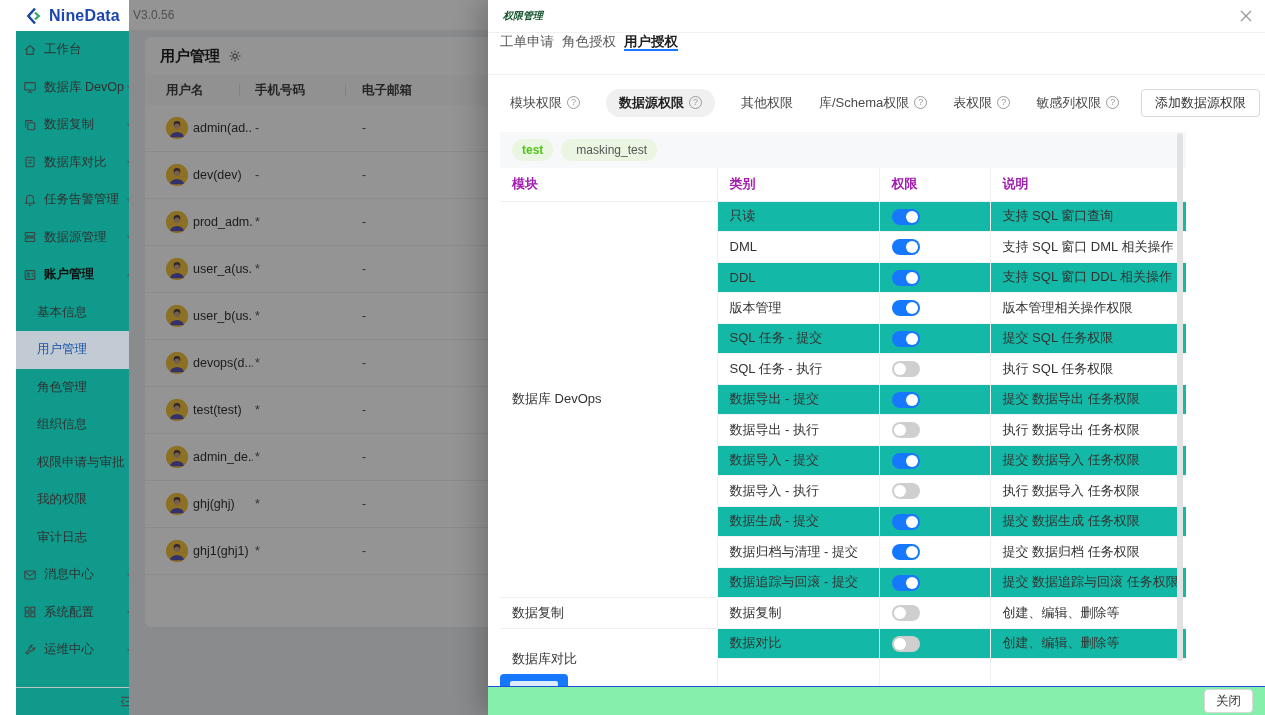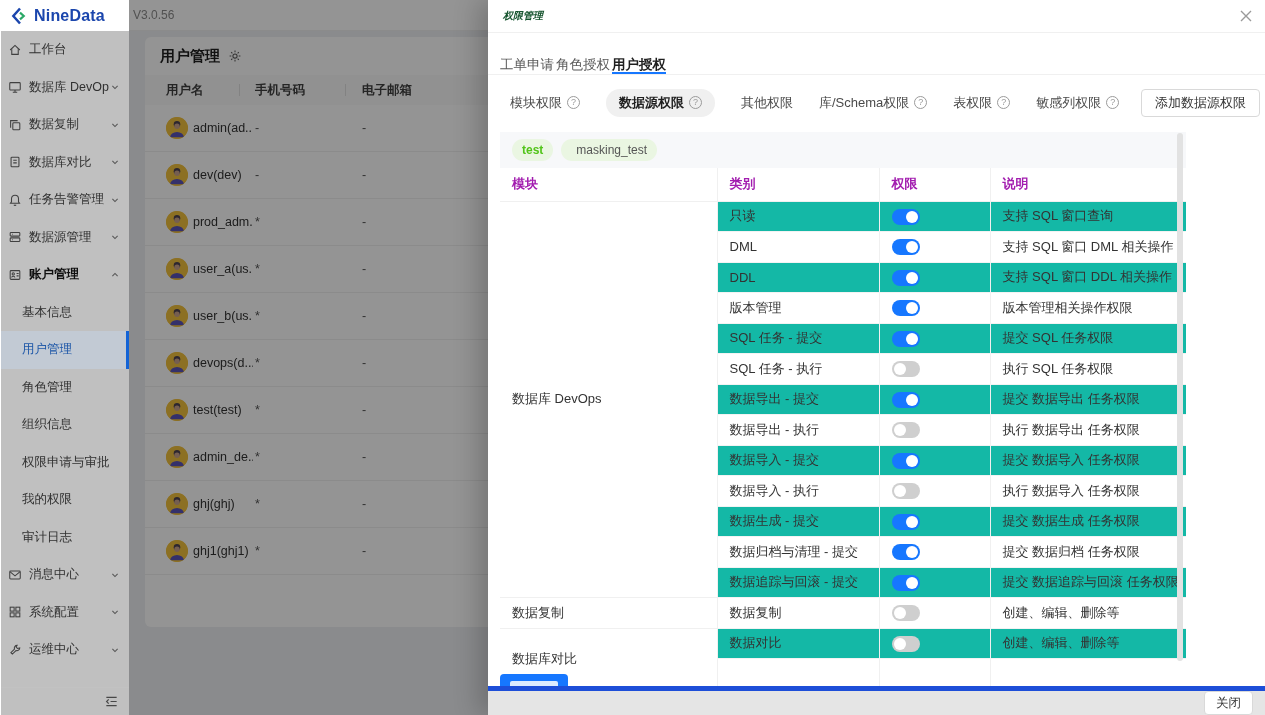--- a/index.html
+++ b/index.html
@@ -1,21 +1,21 @@
 <!DOCTYPE html>
 <html><head>
 <meta charset="utf-8">
 <style>
   * { margin:0; padding:0; box-sizing:border-box; }
   html,body { width:1265px; height:715px; overflow:hidden; }
   body { font-family:"Liberation Sans","DejaVu Sans",sans-serif; font-size:13px; color:#262626; background:#fff; position:relative; }
   svg { display:block; }
 
   
-  .sidebar { position:absolute; left:1px; top:0; width:129px; height:715px; background:#e5e5e5; border-right:1px solid #e8e8e8; z-index:1; }
+  .sidebar { position:absolute; left:16px; top:0; width:129px; height:715px; background:#14b8a6; border-right:1px solid #e8e8e8; z-index:1; }
   .logo-bar { height:31px; display:flex; align-items:center; padding-left:9px; background:#fff; position:relative; z-index:7; }
   .logo-mark { width:20px; height:20px; margin-right:4px; }
   .brand-name { font-size:16px; font-weight:bold; color:#1b46ad; letter-spacing:.2px; }
   .menu { position:absolute; top:31px; left:0; right:0; }
   .mi { height:37.5px; display:flex; align-items:center; padding:0 8px 0 7px; color:#3a3a3a; cursor:pointer; position:relative; }
   .mi .ic { width:14px; height:14px; margin-right:7px; color:#4d4d4d; flex:none; }
   .mi .ml { font-size:12.5px; white-space:nowrap; overflow:hidden; }
   .mi .ch { margin-left:auto; width:12px; height:12px; color:#666; flex:none; }
   .mi.sub { padding-left:21px; }
   .mi.open .ml { font-weight:bold; color:#141414; }
@@ -46,21 +46,21 @@
   .uname { font-size:12.5px; color:#333; white-space:nowrap; }
   .ucell-phone { width:106px; color:#555; font-size:12.5px; padding-left:2px; }
   .ucell-mail { width:130px; color:#555; font-size:12.5px; padding-left:3px; }
   .main-mask { position:absolute; left:129px; top:0; width:359px; height:715px; background:rgba(0,0,0,0.42); z-index:6; }
 
   
   .drawer { position:absolute; left:488px; top:0; width:777px; height:715px; background:#fff; z-index:10; box-shadow:-10px 0 24px rgba(0,0,0,0.2); }
   .d-header { height:33px; border-bottom:1px solid #f0f0f0; display:flex; align-items:center; padding:0 12px 0 15px; }
   .d-title { font-size:10px; font-weight:bold; color:#14532d;font-style:italic; }
   .d-close { margin-left:auto; width:14px; height:14px; color:#9a9a9a; cursor:pointer; }
-  .d-tabs { height:42px; border-bottom:1px solid #f0f0f0; display:flex; align-items:flex-end; padding-left:11px; gap:0; }
+  .d-tabs { height:42px; border-bottom:1px solid #f0f0f0; display:flex; align-items:flex-start; padding-left:11px; gap:6px; }
   .d-tab { display:flex; align-items:center; font-size:13.5px; color:#595959; cursor:pointer; position:relative; padding:0 1px; }
   .d-tab.active { color:#1f1f1f; font-weight:bold; }
   .d-tab.active::after { content:""; position:absolute; left:1px; right:1px; bottom:0; height:2px; background:#1677ff; }
   .d-subtabs { height:55px; display:flex; align-items:center; padding-left:22px; gap:26px; position:relative; }
   .stab { display:flex; align-items:center; gap:5px; color:#4a4a4a; font-size:13px; cursor:pointer; }
   .stab.active { background:#f0f0f0; border-radius:15px; padding:5px 13px; color:#1f1f1f; font-weight:bold; }
   .qicon { width:13px; height:13px; border:1px solid #9b9b9b; border-radius:50%; color:#9b9b9b; font-size:9px; line-height:11px; text-align:center; display:inline-block; font-weight:normal; }
   .add-btn { position:absolute; right:5px; top:14px; height:28px; padding:0 13px; background:#fff; border:1px solid #d9d9d9; border-radius:4px; font-size:13px; color:#333; cursor:pointer; font-family:inherit; }
   .d-body { position:absolute; top:130px; left:0; width:698px; height:556px; overflow:hidden; }
   .tagstrip { position:absolute; left:12px; top:2px; width:753px; height:36px; background:#f7f8fa; display:flex; align-items:center; padding:0 12px; gap:8px; }
@@ -75,21 +75,21 @@
   .ptable td.mod { background:#fff; border-bottom:1px solid #f0f0f0; vertical-align:middle; }
   .ptable td.striped { background:#14b8a6; }
   .ptable tr.last-empty td { border-bottom:1px solid #f0f0f0; }
   .switch { width:28px; height:16px; border-radius:8px; position:relative; display:inline-block; vertical-align:middle; cursor:pointer; }
   .switch .knob { position:absolute; top:2px; width:12px; height:12px; border-radius:50%; background:#fff; }
   .switch.on { background:#1677ff; } .switch.on .knob { right:2px; }
   .switch.off { background:#cfcfcf; } .switch.off .knob { left:2px; }
   .save-sliver { position:absolute; left:12px; top:544px; width:68px; height:22px; background:#1677ff; border-radius:4px; overflow:hidden; }
   .save-sliver i { position:absolute; left:10px; top:7px; width:48px; height:9px; background:rgba(255,255,255,0.85); border-radius:2px; }
   .scroll-thumb { position:absolute; right:3px; top:3px; width:6px; height:528px; border-radius:3px; background:#e2e2e2; cursor:pointer; }
-  .d-footer { position:absolute; bottom:0; left:0; width:777px; height:29px; border-top:5px solid #1d4ed8; background:#e5e5e5; display:flex; align-items:center; justify-content:flex-end; padding-right:12px; }
+  .d-footer { position:absolute; bottom:0; left:0; width:777px; height:29px; border-top:1px solid #1d4ed8; background:#86efac; display:flex; align-items:center; justify-content:flex-end; padding-right:12px; }
   .close-btn { height:24px; padding:0 11px; background:#fff; border:1px solid #d9d9d9; border-radius:4px; font-size:12.5px; color:#333; cursor:pointer; font-family:inherit; }
 </style>
 </head>
 <body>
 
 <aside class="sidebar">
   <div class="logo-bar">
     <span class="logo-mark">
       <svg viewBox="0 0 24 24">
           <path d="M12 3 L4 12 L12 21" fill="none" stroke="#1b46ad" stroke-width="3"></path>

